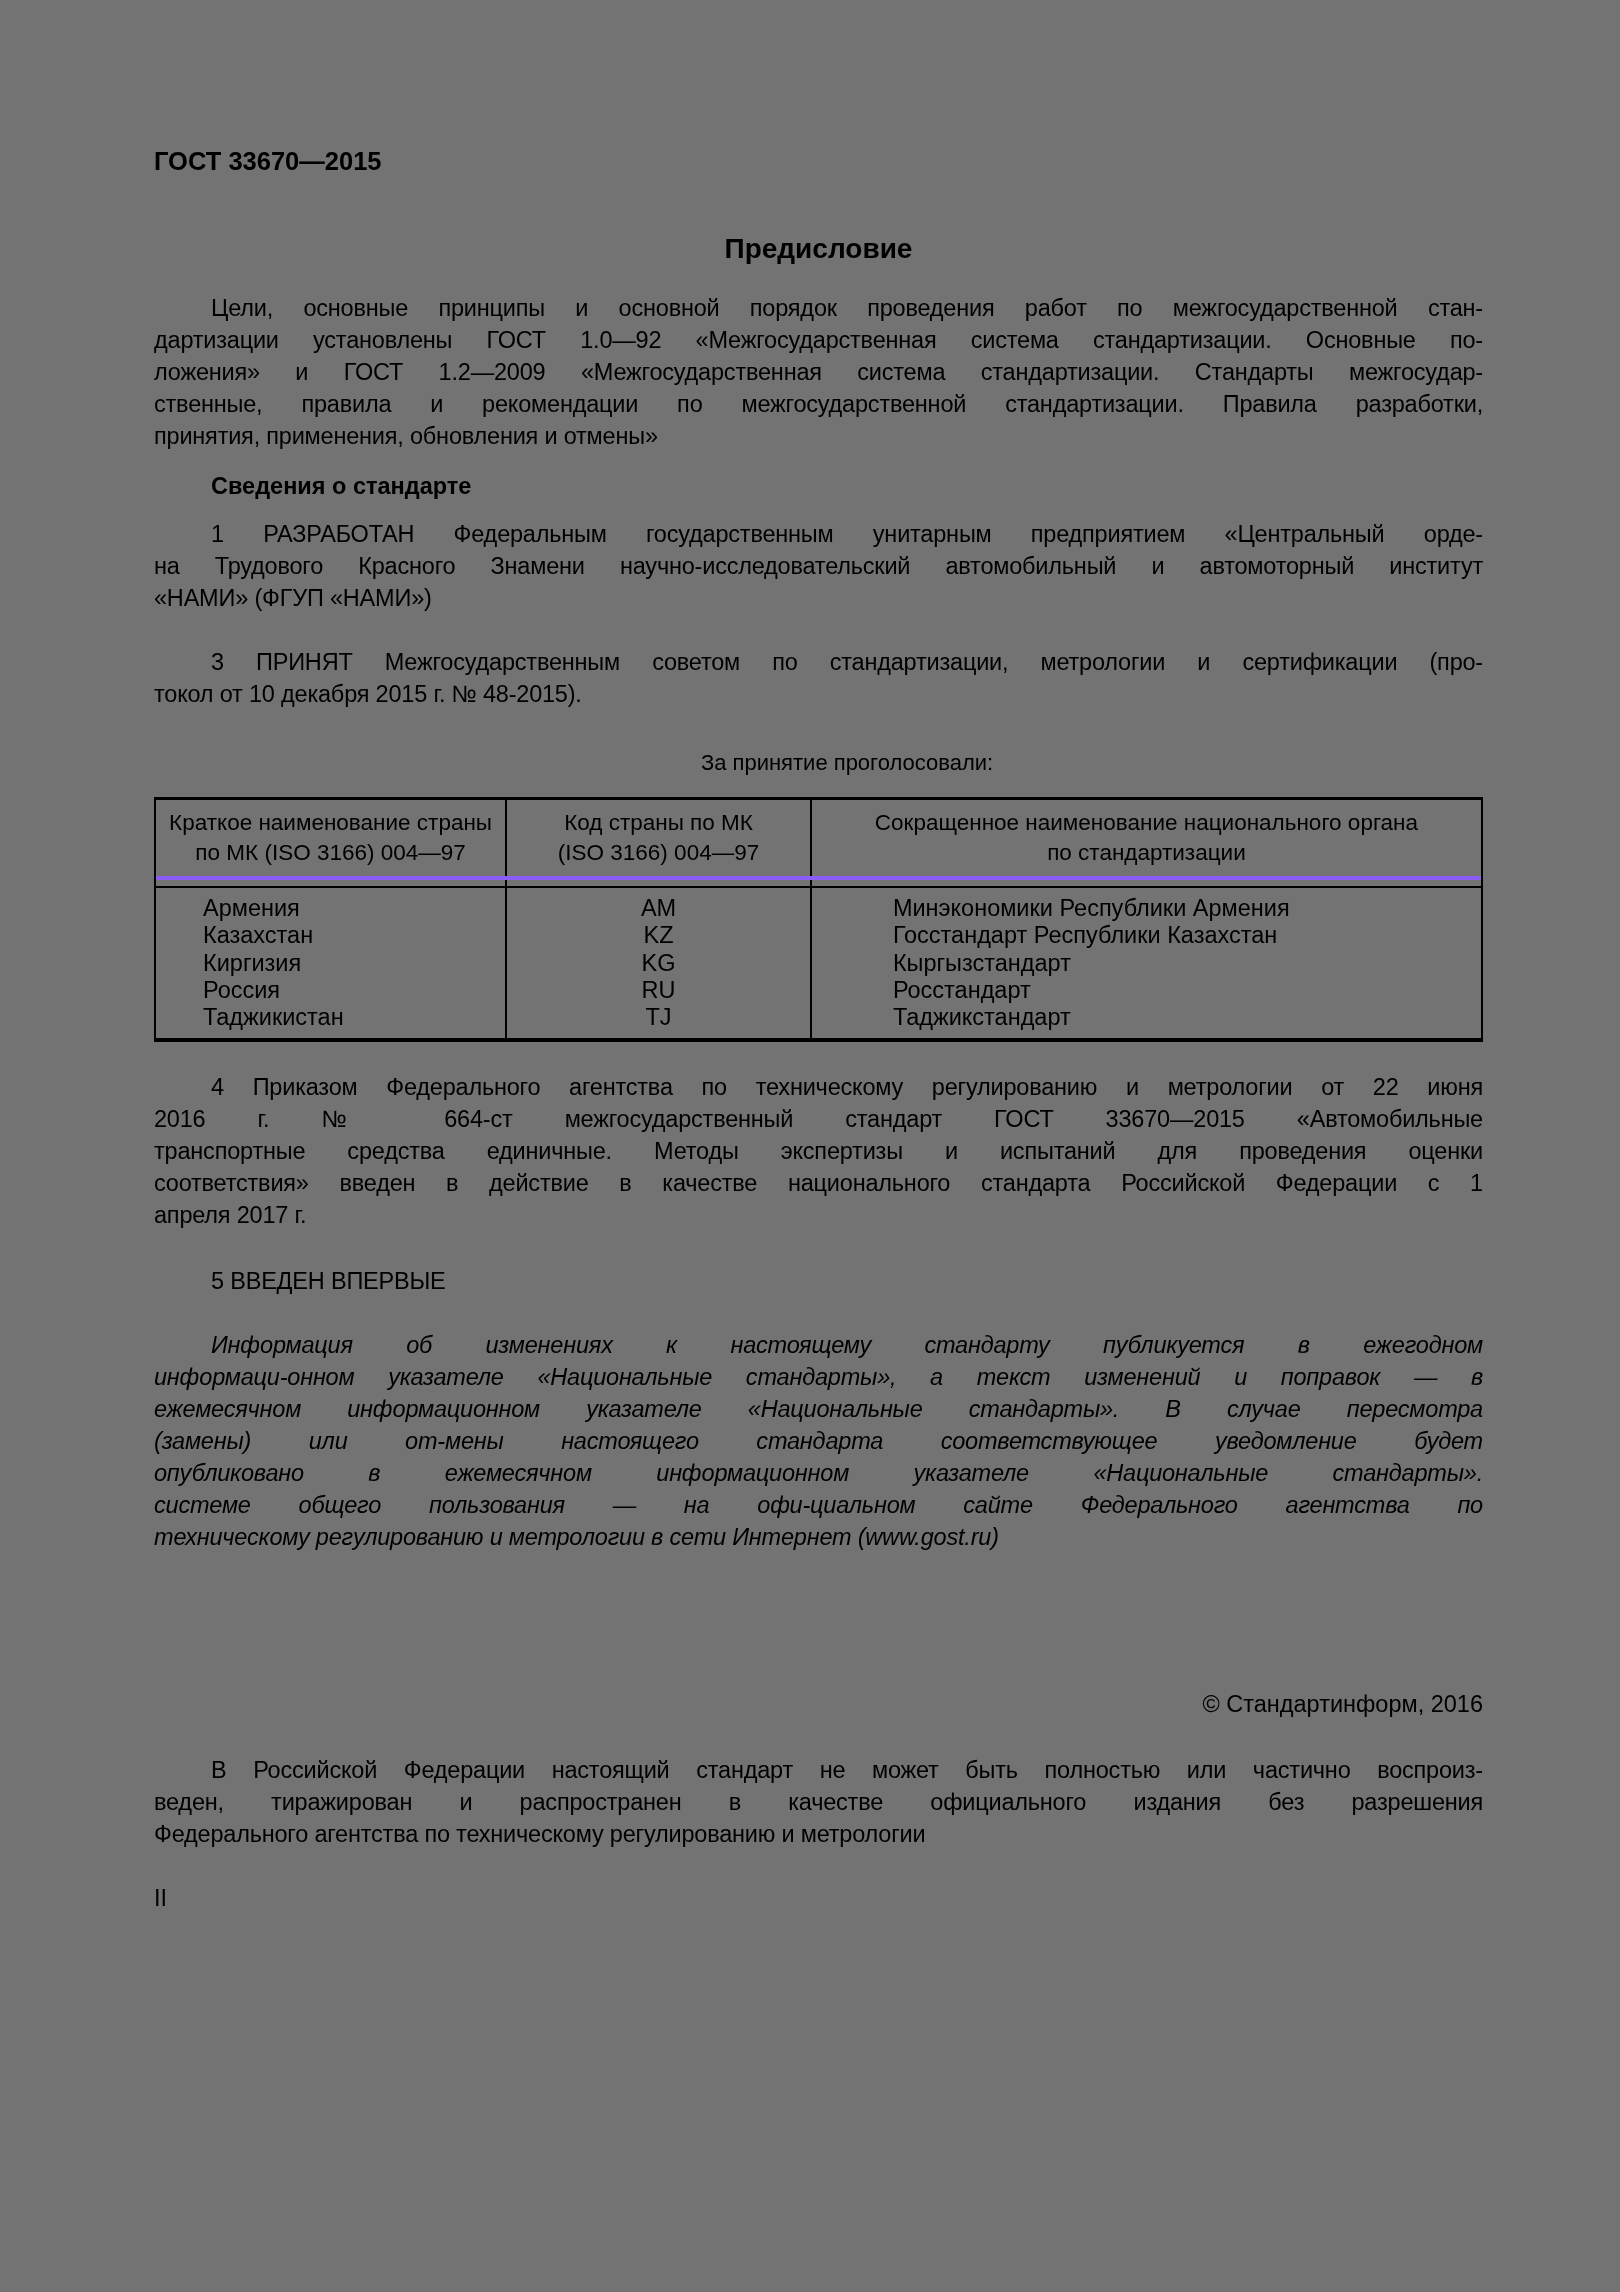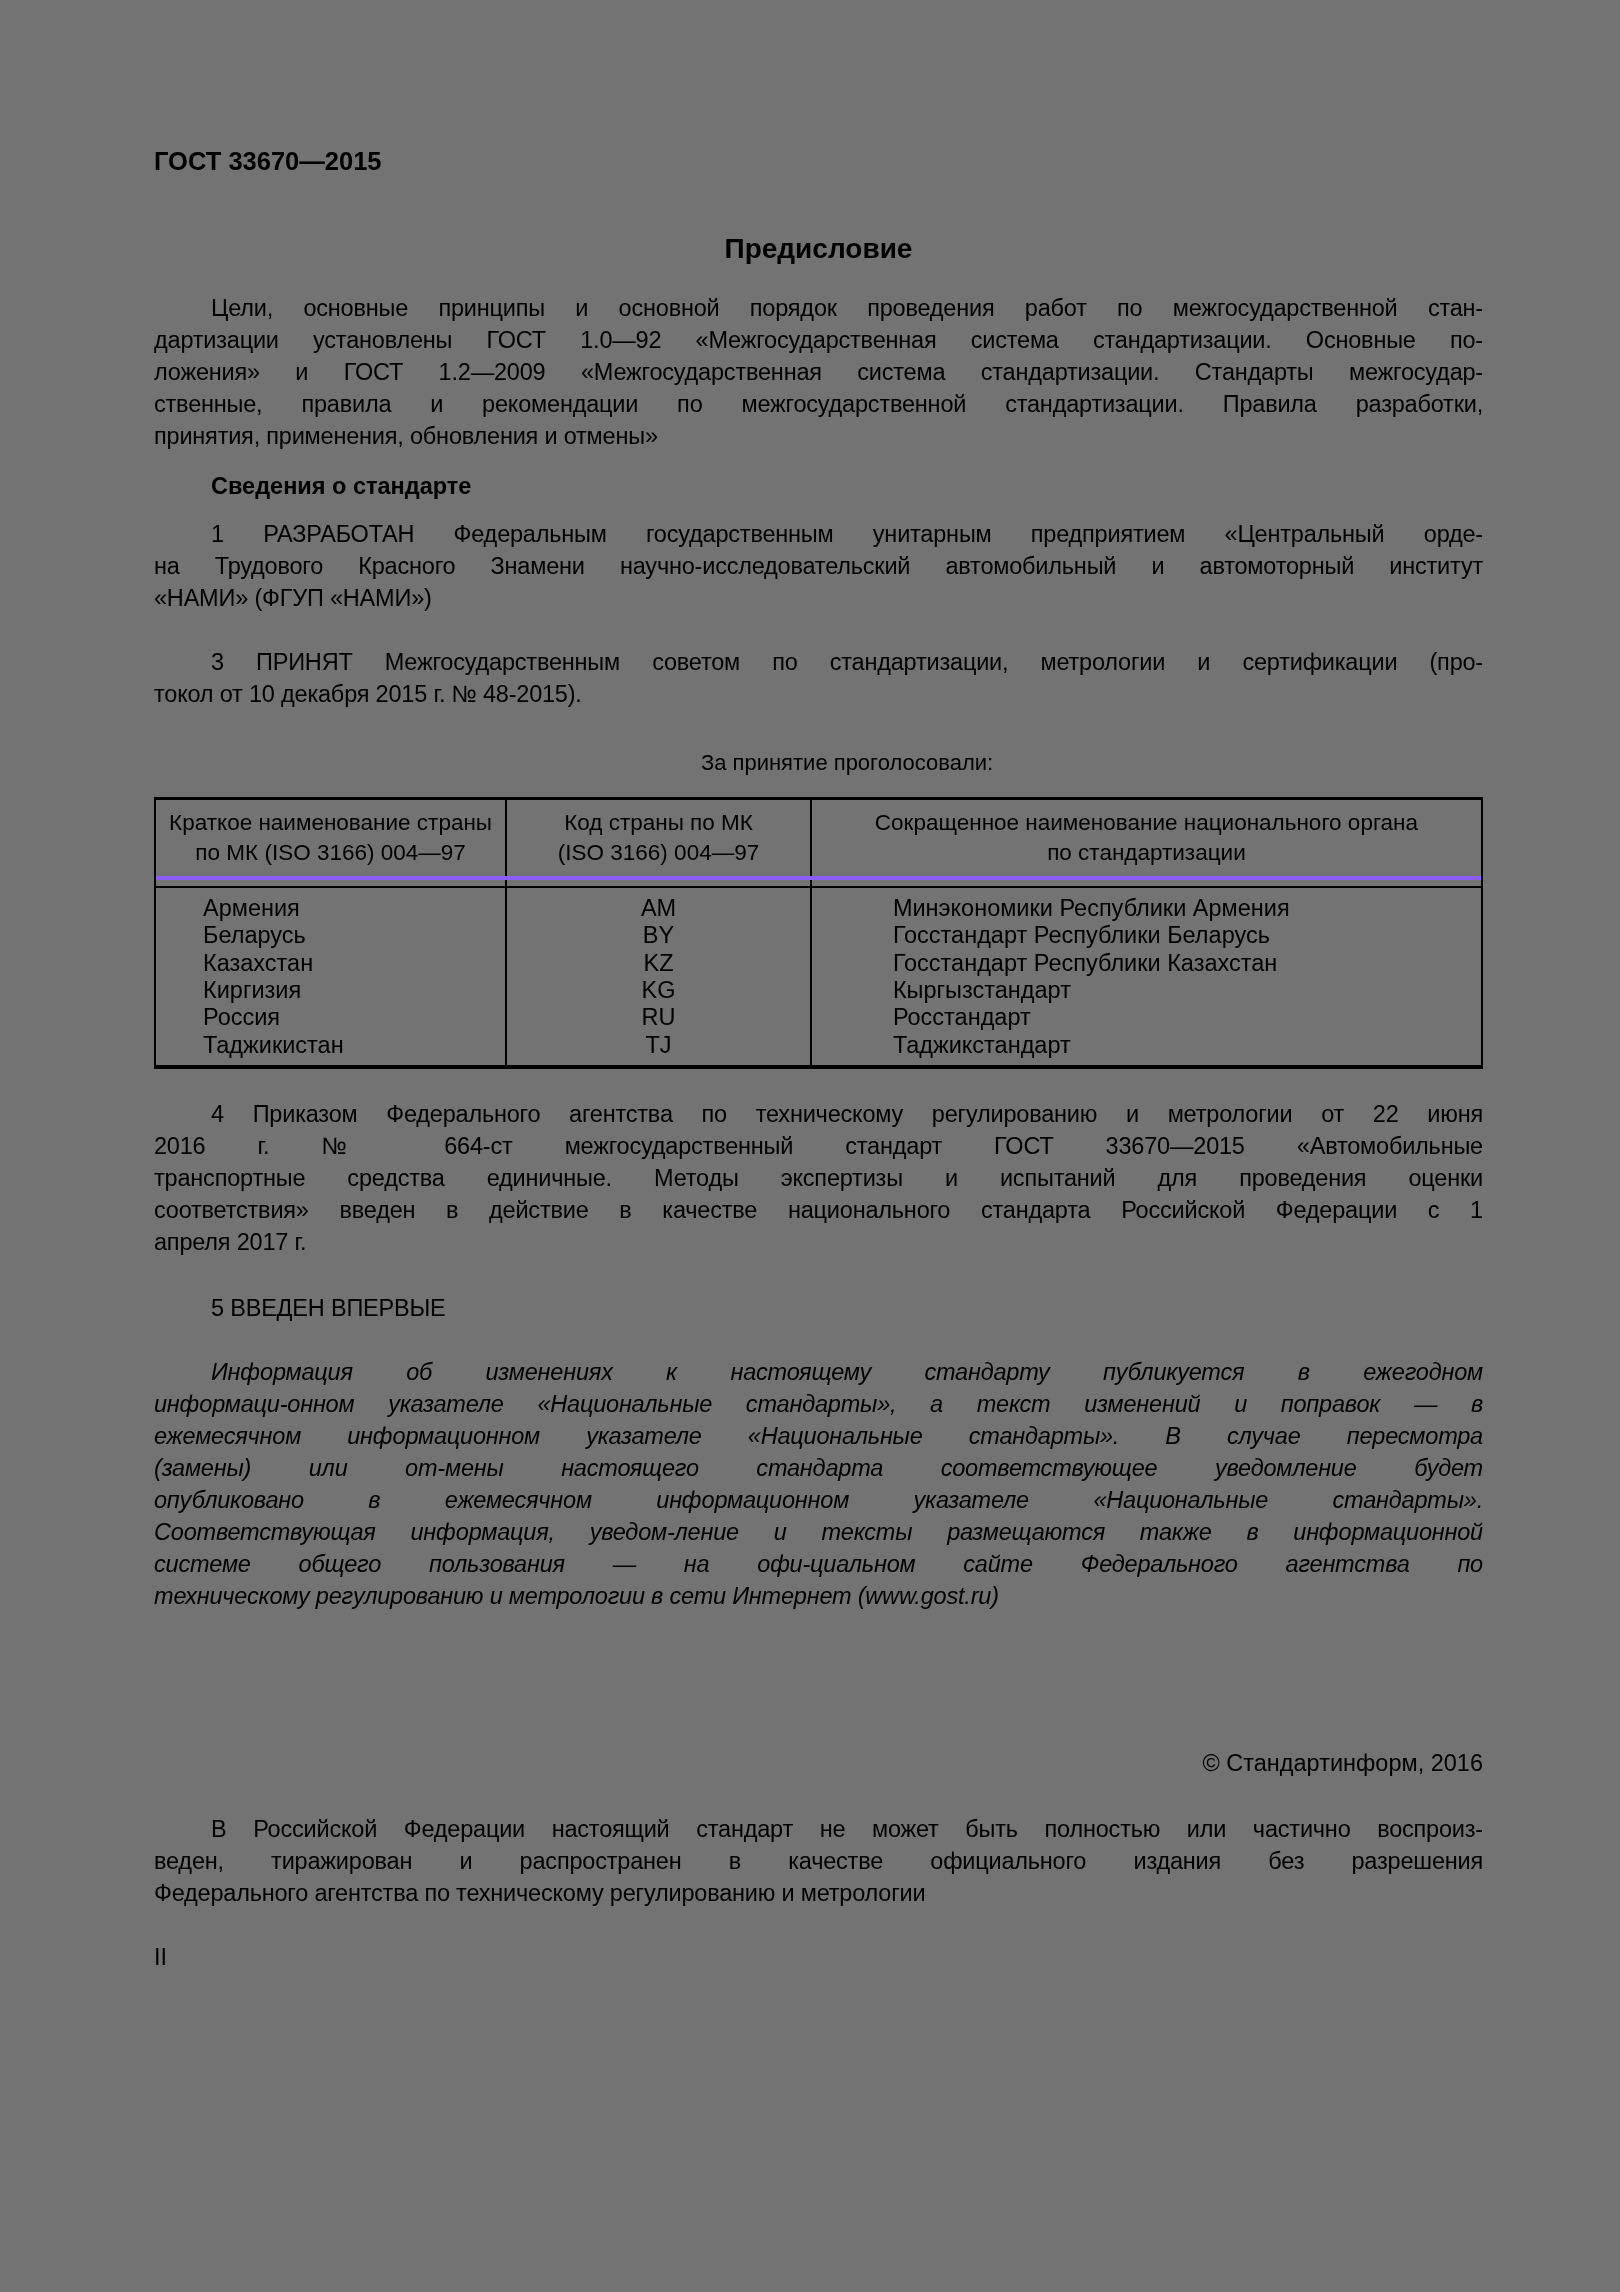--- a/index.html
+++ b/index.html
@@ -160,25 +160,20 @@
         <div class="tcell c1"></div>
         <div class="tcell c2"></div>
       </div>
       <div class="tbody">
           <div class="trow">
             <div class="tcell c0">Армения</div>
             <div class="tcell c1">AM</div>
             <div class="tcell c2">Минэкономики Республики Армения</div>
           </div>
           <div class="trow">
-            <div class="tcell c0">Беларусь</div>
-            <div class="tcell c1">BY</div>
-            <div class="tcell c2">Госстандарт Республики Беларусь</div>
-          </div>
-          <div class="trow">
             <div class="tcell c0">Казахстан</div>
             <div class="tcell c1">KZ</div>
             <div class="tcell c2">Госстандарт Республики Казахстан</div>
           </div>
           <div class="trow">
             <div class="tcell c0">Киргизия</div>
             <div class="tcell c1">KG</div>
             <div class="tcell c2">Кыргызстандарт</div>
           </div>
           <div class="trow">
@@ -205,21 +200,20 @@
     <div class="jlines item5">
         <div class="ln">5 ВВЕДЕН ВПЕРВЫЕ</div>
       </div>
 
     <div class="jlines note">
         <div class="ln">Информация об изменениях к настоящему стандарту публикуется в ежегодном</div>
         <div class="ln">информаци-онном указателе «Национальные стандарты», а текст изменений и поправок — в</div>
         <div class="ln">ежемесячном информационном указателе «Национальные стандарты». В случае пересмотра</div>
         <div class="ln">(замены) или от-мены настоящего стандарта соответствующее уведомление будет</div>
         <div class="ln">опубликовано в ежемесячном информационном указателе «Национальные стандарты».</div>
-        <div class="ln">Соответствующая информация, уведом-ление и тексты размещаются также в информационной</div>
         <div class="ln">системе общего пользования — на офи-циальном сайте Федерального агентства по</div>
         <div class="ln">техническому регулированию и метрологии в сети Интернет (www.gost.ru)</div>
       </div>
 
     <div class="copyright">© Стандартинформ, 2016</div>
 
     <div class="jlines restriction">
         <div class="ln">В Российской Федерации настоящий стандарт не может быть полностью или частично воспроиз-</div>
         <div class="ln">веден, тиражирован и распространен в качестве официального издания без разрешения</div>
         <div class="ln">Федерального агентства по техническому регулированию и метрологии</div>

